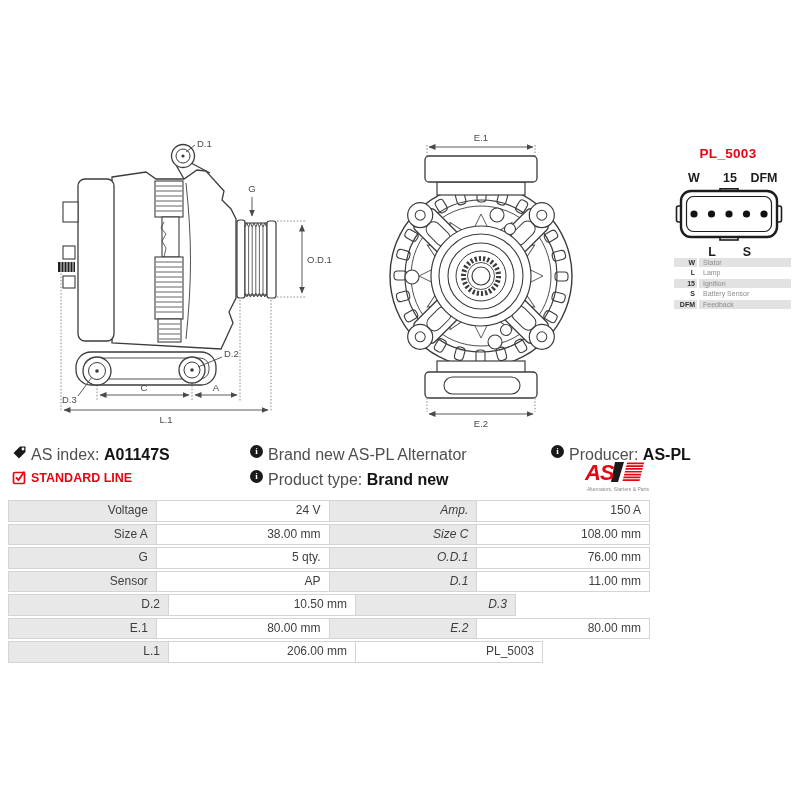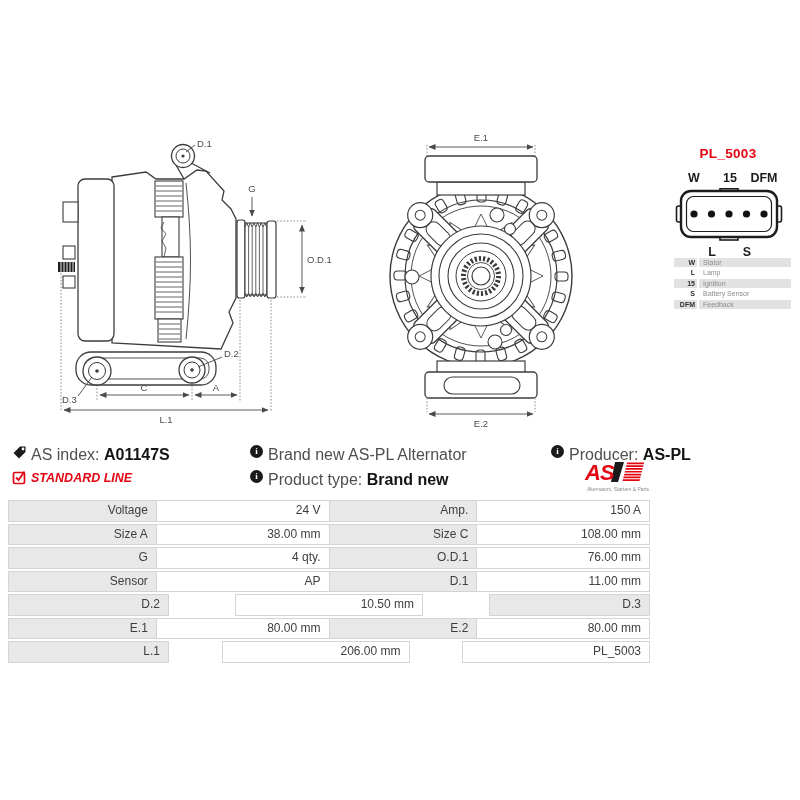--- a/index.html
+++ b/index.html
@@ -9,32 +9,32 @@
   .conn-title{left:672px;top:146px;width:112px;text-align:center;font-size:13.5px;font-weight:bold;color:#e30613;letter-spacing:.3px;}
   .pin-label{font-size:12.5px;font-weight:bold;color:#1d1d1d;transform:translateX(-50%);white-space:nowrap;}
   .legend{left:674px;top:257px;width:117px;}
   .legend-row{display:flex;height:10.5px;margin-bottom:0;align-items:center;}
   .legend-row.odd .lg-key,.legend-row.odd .lg-val{background:#e2e2e2;}
   .lg-key{width:21px;text-align:right;font-size:7px;font-weight:bold;color:#2e2e2e;padding-right:2px;height:9.5px;line-height:9.5px;}
   .lg-val{flex:1;margin-left:2px;font-size:7px;color:#8c8c8c;padding-left:4px;height:9.5px;line-height:9.5px;}
   
   .info-text{font-size:16px;color:#4f4f4f;white-space:nowrap;}
   .info-text b{color:#141414;}
-  .std-line{font-size:12.5px;font-weight:bold;color:#e30613;white-space:nowrap;font-style:italic;}
+  .std-line{font-size:12.5px;font-weight:bold;color:#e30613;white-space:nowrap;}
   .info-icon{width:13px;height:13px;border-radius:50%;background:#1a1a1a;color:#fff;
              font-size:9px;font-weight:bold;font-family:"Liberation Serif",serif;
              text-align:center;line-height:13px;}
   
   .spec-table{left:8px;top:500px;width:642px;}
-  .spec-row{display:flex;margin-bottom:2px;justify-content:space-between;}
+  .spec-row{display:flex;margin-bottom:2px;}
   .spec-row div{box-sizing:border-box;height:21.5px;line-height:19.5px;font-size:12px;color:#3e3e3e;
                 text-align:right;padding-right:8px;border:1px solid #d4d4d4;}
   .lc{width:161px;background:#e8e8e8;}
   .vc{width:188px;background:#ffffff;margin-left:-1px;}
-  .lc2{margin-left:-1px;}
+  .lc2{margin-left:-1px;font-style:italic;}
   svg text{font-family:"Liberation Sans",sans-serif;}
 </style>
 </head>
 <body>
 
 <svg class="abs" style="left:0;top:0" width="800" height="460" viewBox="0 0 800 460">
   <defs>
     <marker id="arrE" markerWidth="8" markerHeight="8" refX="6.5" refY="3" orient="auto" markerUnits="userSpaceOnUse">
       <path d="M0,0L7,3L0,6Z" fill="#4a4a4a"></path>
     </marker>
@@ -352,21 +352,21 @@
     <div class="vc">150 A</div>
   </div>
   <div class="spec-row">
     <div class="lc">Size A</div>
     <div class="vc">38.00 mm</div>
     <div class="lc lc2">Size C</div>
     <div class="vc">108.00 mm</div>
   </div>
   <div class="spec-row">
     <div class="lc">G</div>
-    <div class="vc">4 qty.</div>
+    <div class="vc">5 qty.</div>
     <div class="lc lc2">O.D.1</div>
     <div class="vc">76.00 mm</div>
   </div>
   <div class="spec-row">
     <div class="lc">Sensor</div>
     <div class="vc">AP</div>
     <div class="lc lc2">D.1</div>
     <div class="vc">11.00 mm</div>
   </div>
   <div class="spec-row">

